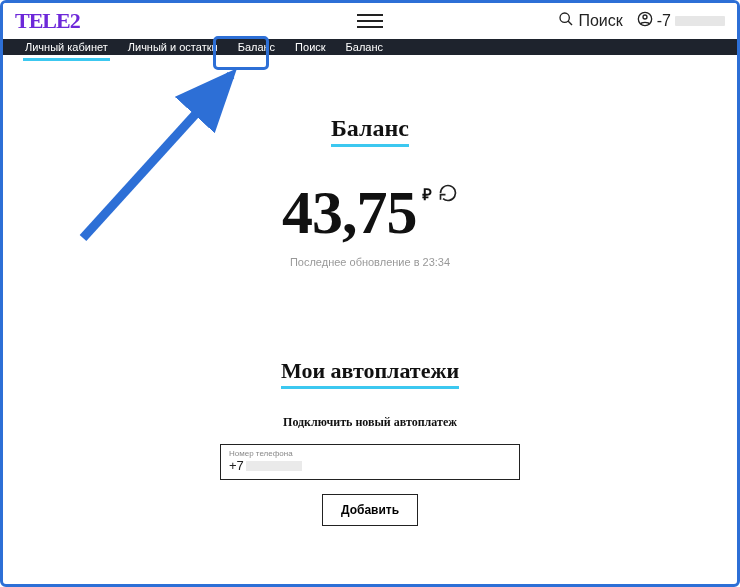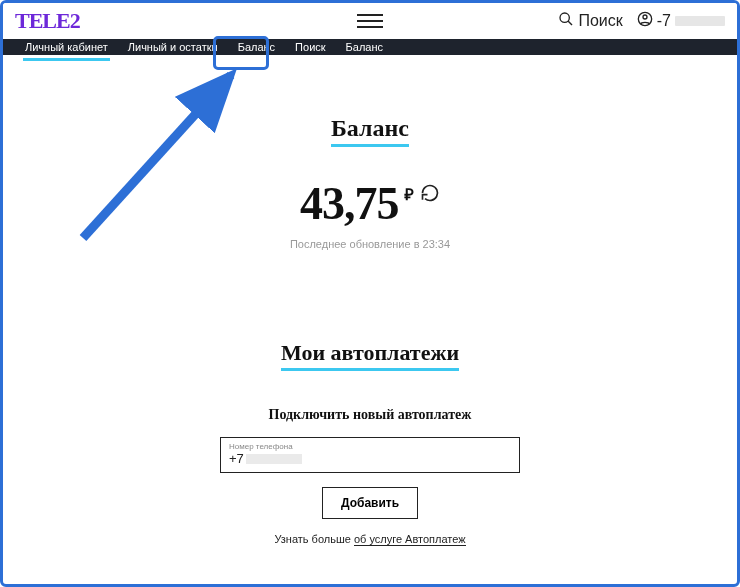--- a/index.html
+++ b/index.html
@@ -130,21 +130,21 @@
   .balance-row {
     margin-top: 30px;
     display: flex;
     align-items: flex-start;
     justify-content: center;
     gap: 6px;
   }
   .balance-amount {
     font-family: Georgia, 'Times New Roman', serif;
     font-weight: 900;
-    font-size: 46px;
+    font-size: 62px;
     color: #111;
     letter-spacing: -1px;
   }
   .ruble {
     font-family: Georgia, serif;
     font-weight: 900;
     font-size: 16px;
     color: #111;
     margin-top: 6px;
   }
@@ -158,23 +158,23 @@
     color: #999;
     margin-top: 8px;
   }
   .section2 {
     margin-top: 90px;
   }
   .section2 .section-title { font-size: 22px; }
   .subtitle {
     font-family: Georgia, 'Times New Roman', serif;
     font-weight: 900;
-    font-size: 14px;
+    font-size: 12px;
     color: #111;
-    margin-top: 36px;
+    margin-top: 26px;
   }
   .phone-input {
     margin: 14px auto 0;
     width: 300px;
     border: 1px solid #222;
     padding: 4px 8px 6px;
     text-align: left;
     background: #fff;
   }
   .phone-input .label {
@@ -291,19 +291,16 @@
       <div class="phone-input">
         <div class="label">Номер телефона</div>
         <div class="value">
           <span>+7</span>
           <span class="blur2"></span>
         </div>
       </div>
 
       <button class="add-btn">Добавить</button>
 
-      <div class="more-info">
-        <span>Узнать больше </span><span class="link">об услуге Автоплатеж</span>
-      </div>
     </div>
   </div>
 
 </div>
 
 </body></html>

